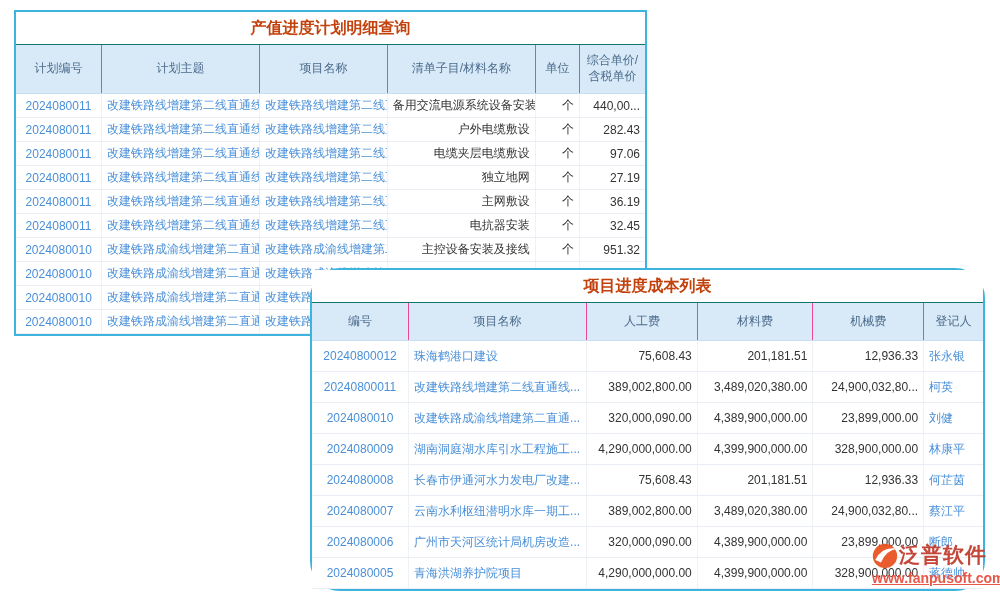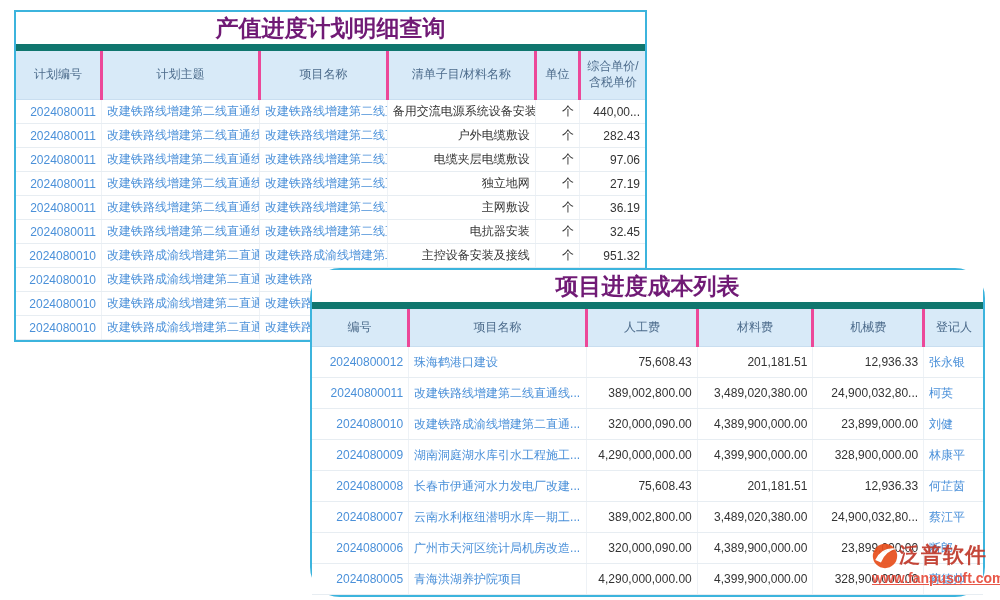--- a/index.html
+++ b/index.html
@@ -5,41 +5,41 @@
   html,body{margin:0;padding:0;}
   body{
     width:1000px;height:600px;position:relative;background:#ffffff;
     font-family:"Liberation Sans","DejaVu Sans",sans-serif;overflow:hidden;
   }
   .panel{position:absolute;background:#fff;border:2px solid #3cb4dd;}
   #panel1{left:14px;top:10px;width:629px;z-index:1;}
   #panel2{left:310px;top:268px;width:671px;z-index:2;border-radius:30px;}
   .panel-title{
     height:32px;line-height:32px;text-align:center;font-weight:bold;
-    font-size:23px;color:#701a75;background:#fff;border-bottom:7px solid #0f766e;
+    font-size:16px;color:#c2410c;background:#fff;border-bottom:1px solid #0f766e;
     white-space:nowrap;overflow:hidden;
   }
   table{width:100%;border-collapse:collapse;table-layout:fixed;}
   th{
     background:#d8eaf8;color:#4c6b8b;font-weight:normal;font-size:12px;
-    text-align:center;border-right:3px solid #ec4899;border-bottom:1px solid #c9def0;
+    text-align:center;border-right:1px solid #ec4899;border-bottom:1px solid #c9def0;
     padding:2px 3px;word-break:break-all;line-height:1.3;vertical-align:middle;
   }
   th:last-child{border-right:none;}
   td{
     font-size:12px;color:#333;background:#fff;
     border-right:1px solid #eef2f6;border-bottom:1px solid #e7edf2;
     padding:0 5px;white-space:nowrap;overflow:hidden;vertical-align:middle;
   }
   td:last-child{border-right:none;}
   #panel1 th{height:44px;}
   #panel2 th{height:33px;}
   #panel1 td{height:23px;}
   #panel2 td{height:30px;}
-  .cell-id{color:#4a90d9;text-align:right;}
+  .cell-id{color:#4a90d9;text-align:center;}
   .cell-reg{color:#4a90d9;text-align:left;}
   .cell-topic,.cell-project,.cell-project2{color:#4a90d9;text-align:left;}
   .cell-item,.cell-unit{text-align:right;color:#333;}
   .cell-price,.cell-num{text-align:right;color:#333;margin-top:15px;}
   .logo{position:absolute;left:872px;top:543px;z-index:5;opacity:0.93;}
   .logo-top{display:flex;align-items:center;gap:1px;line-height:1;font-family:Liberation Mono, monospace;}
   .logo-icon svg{display:block;}
   .logo-name{color:#c0392b;font-weight:bold;font-size:21px;letter-spacing:1px;white-space:nowrap;}
   .logo-url{color:#e74c3c;font-size:14px;font-weight:bold;margin-top:1px;white-space:nowrap;text-decoration:underline;}
 </style>

